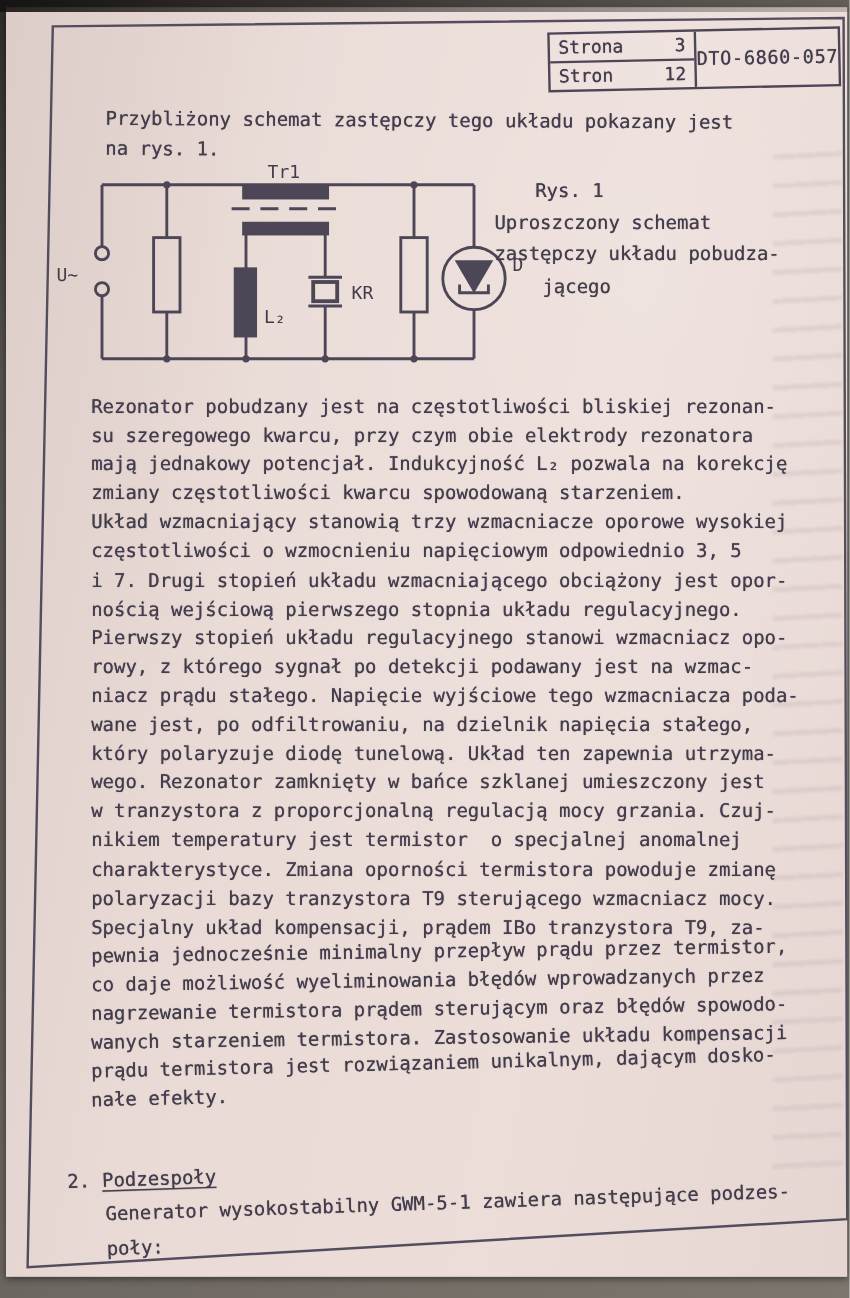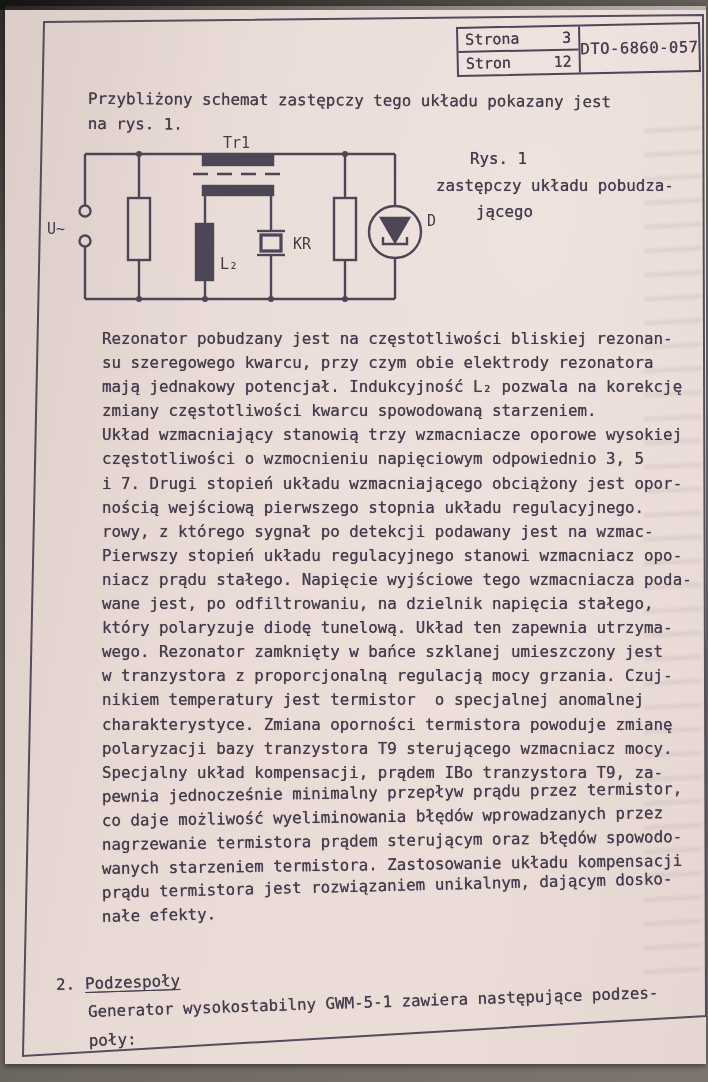--- a/index.html
+++ b/index.html
@@ -32,25 +32,25 @@
   .htable .lrow{flex:1;display:flex;align-items:center;justify-content:space-between;
     padding:0 7px;font-size:15px;}
   .htable .lrow+.lrow{border-top:2px solid #4c4656;}
   .htable .rcol{flex:1;display:flex;align-items:center;justify-content:center;
     font-size:15.5px;letter-spacing:.5px;transform:rotate(.2deg);}
 
   .intro{position:absolute;left:88px;top:86px;font-size:15.8px;line-height:25px;
     transform:rotate(.35deg);transform-origin:left top;}
 
   .fig{position:absolute;left:35px;top:136px;}
-  .caption{position:absolute;left:436px;top:146px;width:260px;font-size:15.8px;line-height:26.5px;}
+  .caption{position:absolute;left:412px;top:146px;width:260px;font-size:15.8px;line-height:26.5px;}
   .caption .c-title{padding-left:34px;}
   .caption .c-last{padding-left:40px;}
 
-  .bodytext{position:absolute;left:102px;top:327px;font-size:15.8px;line-height:24.1px;}
+  .bodytext{position:absolute;left:76px;top:327px;font-size:15.8px;line-height:24.1px;}
   .bl{transform-origin:left center;}
   .bl:nth-child(n+20){transform:rotate(-0.8deg);}
   .bl:nth-child(n+24){transform:rotate(-1.4deg);}
 
   .sec2{position:absolute;left:57px;top:972px;font-size:15.8px;line-height:25px;
     transform:rotate(-1.9deg);transform-origin:left center;}
   .sec2 .shead{display:flex;gap:10px;}
   .sec2 .stitle{text-decoration:underline;text-underline-offset:3px;}
   .sec2 .sline{margin-left:31px;margin-top:3px;}
   .sec2 .sline2{margin-left:31px;margin-top:4px;}
@@ -145,35 +145,36 @@
       <text x="12" y="98">U~</text>
       <text x="188" y="12">Tr1</text>
       <text x="185" y="133">L₂</text>
       <text x="258" y="113">KR</text>
       <text x="392" y="90">D</text>
     </g>
   </svg>
 
   <div class="caption ink">
     <div class="c-title tw">Rys. 1</div>
+    <div class="tw">Uproszczony schemat</div>
     <div class="tw">zastępczy układu pobudza-</div>
     <div class="c-last tw">jącego</div>
   </div>
 
   <div class="bodytext ink">
     <div class="bl tw">Rezonator pobudzany jest na częstotliwości bliskiej rezonan-</div>
     <div class="bl tw">su szeregowego kwarcu, przy czym obie elektrody rezonatora</div>
     <div class="bl tw">mają jednakowy potencjał. Indukcyjność L₂ pozwala na korekcję</div>
     <div class="bl tw">zmiany częstotliwości kwarcu spowodowaną starzeniem.</div>
     <div class="bl tw">Układ wzmacniający stanowią trzy wzmacniacze oporowe wysokiej</div>
     <div class="bl tw">częstotliwości o wzmocnieniu napięciowym odpowiednio 3, 5</div>
     <div class="bl tw">i 7. Drugi stopień układu wzmacniającego obciążony jest opor-</div>
     <div class="bl tw">nością wejściową pierwszego stopnia układu regulacyjnego.</div>
+    <div class="bl tw">Pierwszy stopień układu regulacyjnego stanowi wzmacniacz opo-</div>
     <div class="bl tw">rowy, z którego sygnał po detekcji podawany jest na wzmac-</div>
-    <div class="bl tw">Pierwszy stopień układu regulacyjnego stanowi wzmacniacz opo-</div>
     <div class="bl tw">niacz prądu stałego. Napięcie wyjściowe tego wzmacniacza poda-</div>
     <div class="bl tw">wane jest, po odfiltrowaniu, na dzielnik napięcia stałego,</div>
     <div class="bl tw">który polaryzuje diodę tunelową. Układ ten zapewnia utrzyma-</div>
     <div class="bl tw">wego. Rezonator zamknięty w bańce szklanej umieszczony jest</div>
     <div class="bl tw">w tranzystora z proporcjonalną regulacją mocy grzania. Czuj-</div>
     <div class="bl tw">nikiem temperatury jest termistor  o specjalnej anomalnej</div>
     <div class="bl tw">charakterystyce. Zmiana oporności termistora powoduje zmianę</div>
     <div class="bl tw">polaryzacji bazy tranzystora T9 sterującego wzmacniacz mocy.</div>
     <div class="bl tw">Specjalny układ kompensacji, prądem IBo tranzystora T9, za-</div>
     <div class="bl tw">pewnia jednocześnie minimalny przepływ prądu przez termistor,</div>

